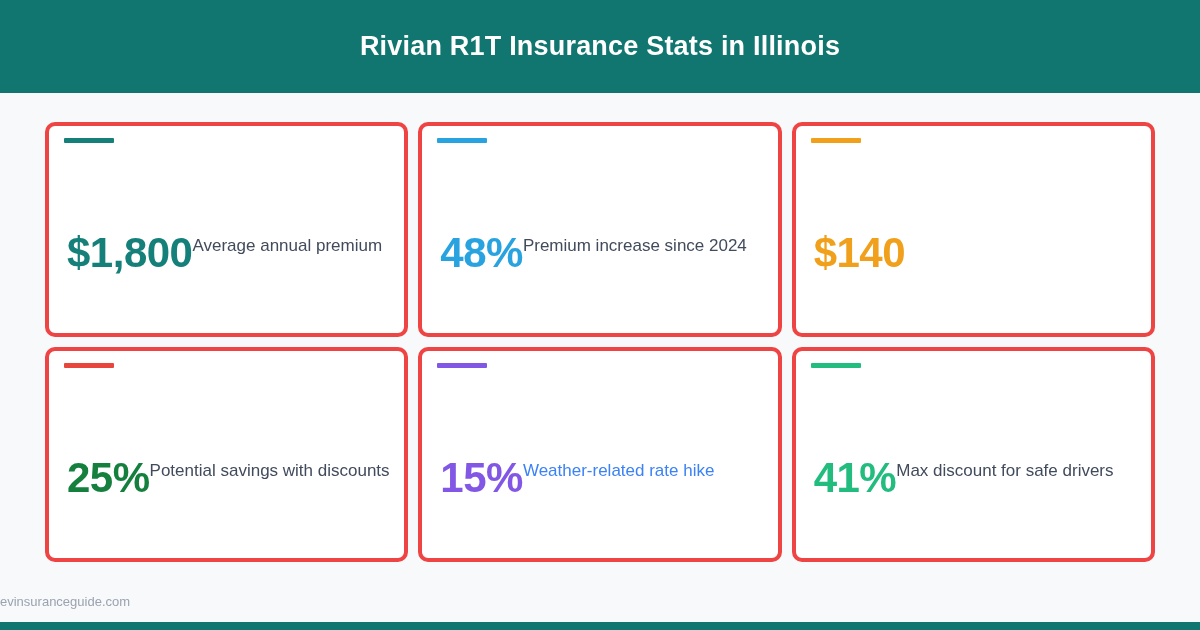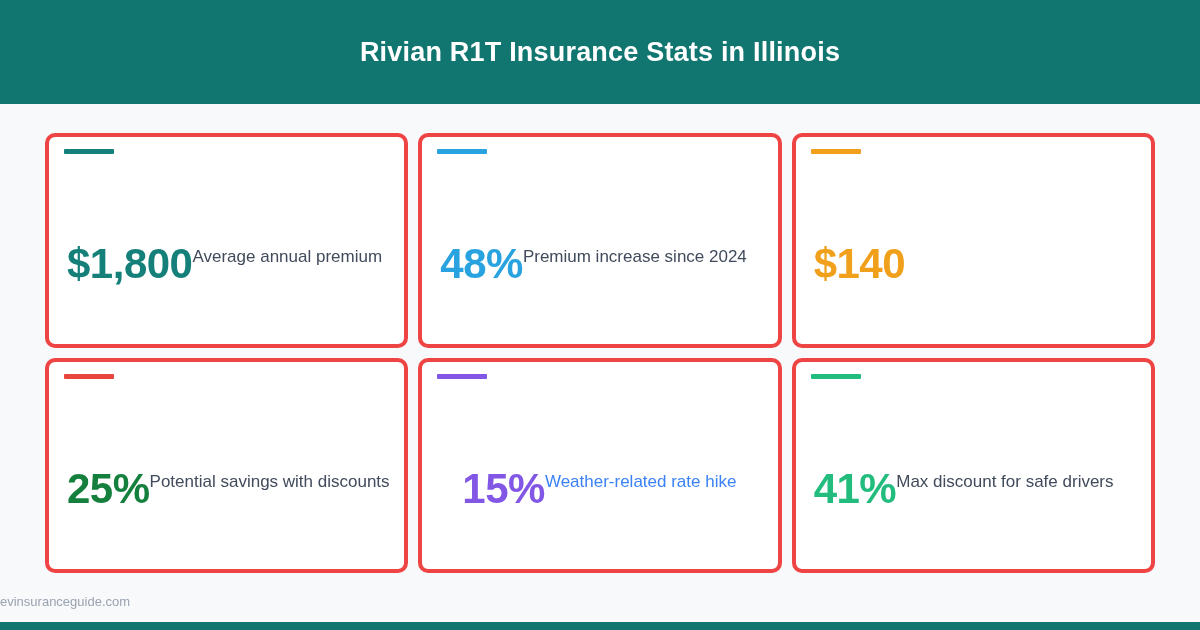--- a/index.html
+++ b/index.html
@@ -17,21 +17,21 @@
   .page {
     width: 1200px;
     height: 630px;
     position: relative;
     display: flex;
     flex-direction: column;
     background: #f8f9fb;
   }
   
   .header {
-    height: 104px;
+    height: 93px;
     background: #127670;
     display: flex;
     align-items: center;
     justify-content: center;
     flex: 0 0 auto;
   }
   .header-title {
     color: #ffffff;
     font-size: 27px;
     font-weight: bold;
@@ -139,21 +139,21 @@
       </div>
 
       <div class="stat-card">
         <div class="accent-bar" style="background: rgb(232, 69, 60);"></div>
         <div class="stat-value" style="color: #15803d;">25%</div>
         <div class="stat-label" style="color: rgb(65, 75, 92);">Potential savings with discounts</div>
       </div>
 
       <div class="stat-card">
         <div class="accent-bar" style="background: rgb(130, 87, 230);"></div>
-        <div class="stat-value" style="color: rgb(130, 87, 230); margin-left: 22px;">15%</div>
+        <div class="stat-value" style="color: rgb(130, 87, 230);">15%</div>
         <div class="stat-label" style="color: #3b82f6;">Weather-related rate hike</div>
       </div>
 
       <div class="stat-card">
         <div class="accent-bar" style="background: rgb(34, 188, 126);"></div>
         <div class="stat-value" style="color: rgb(34, 188, 126);">41%</div>
         <div class="stat-label" style="color: rgb(65, 75, 92);">Max discount for safe drivers</div>
       </div>
 
     </div>

